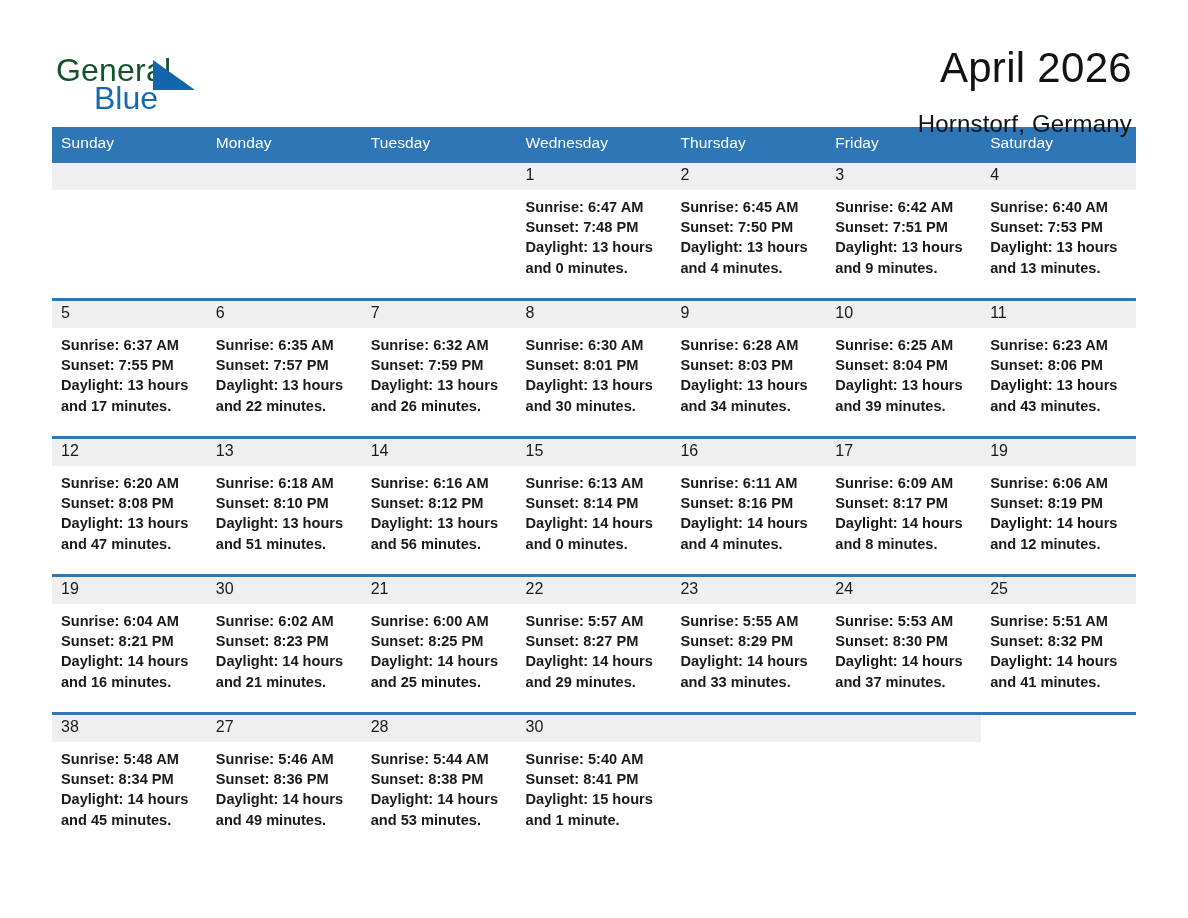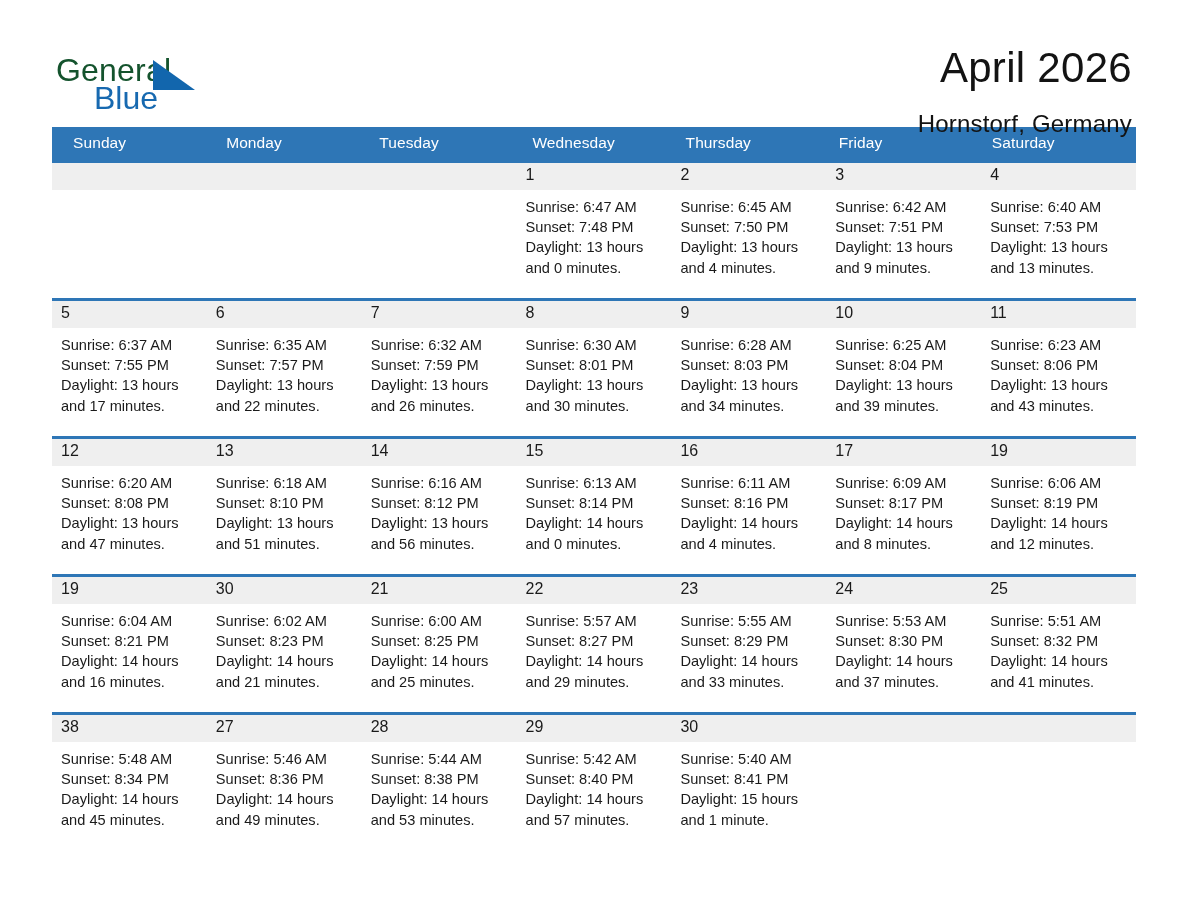--- a/index.html
+++ b/index.html
@@ -90,21 +90,20 @@
   
   .calendar {
     margin: 11px 52px 0 52px;
     width: 1084px;
   }
 
   .weekday-row {
     display: grid;
     grid-template-columns: repeat(7, 1fr);
     background: #2e76b6;
-    padding-left: 12px;
   }
   .weekday {
     color: #ffffff;
     font-size: 15.5px;
     padding: 7px 0 8px 9px;
     letter-spacing: .1px;
   }
 
   .week {
     display: grid;
@@ -125,20 +124,21 @@
     color: #1a1a1a;
     padding: 4px 0 0 9px;
     line-height: 1;
   }
   .daycell.empty .daynum { background: #efefef; }
   .info {
     padding: 7px 8px 0 9px;
     font-size: 14.6px;
     line-height: 20.2px;
     color: #1a1a1a;
+    font-weight: bold;
   }
   .info div { white-space: nowrap; }
   .info .wrap { white-space: normal; }
 </style>
 </head>
 <body>
 
 <div class="page">
 
   <div class="header">
@@ -423,28 +423,20 @@
       </div>
       <div class="daycell">
         <div class="daynum">28</div>
         <div class="info">
           <div>Sunrise: 5:44 AM</div>
           <div>Sunset: 8:38 PM</div>
           <div class="wrap">Daylight: 14 hours and 53 minutes.</div>
         </div>
       </div>
       <div class="daycell">
-        <div class="daynum">29</div>
-        <div class="info">
-          <div>Sunrise: 5:42 AM</div>
-          <div>Sunset: 8:40 PM</div>
-          <div class="wrap">Daylight: 14 hours and 57 minutes.</div>
-        </div>
-      </div>
-      <div class="daycell">
         <div class="daynum">30</div>
         <div class="info">
           <div>Sunrise: 5:40 AM</div>
           <div>Sunset: 8:41 PM</div>
           <div class="wrap">Daylight: 15 hours and 1 minute.</div>
         </div>
       </div>
       <div class="daycell empty">
         <div class="daynum"></div>
         <div class="info">

